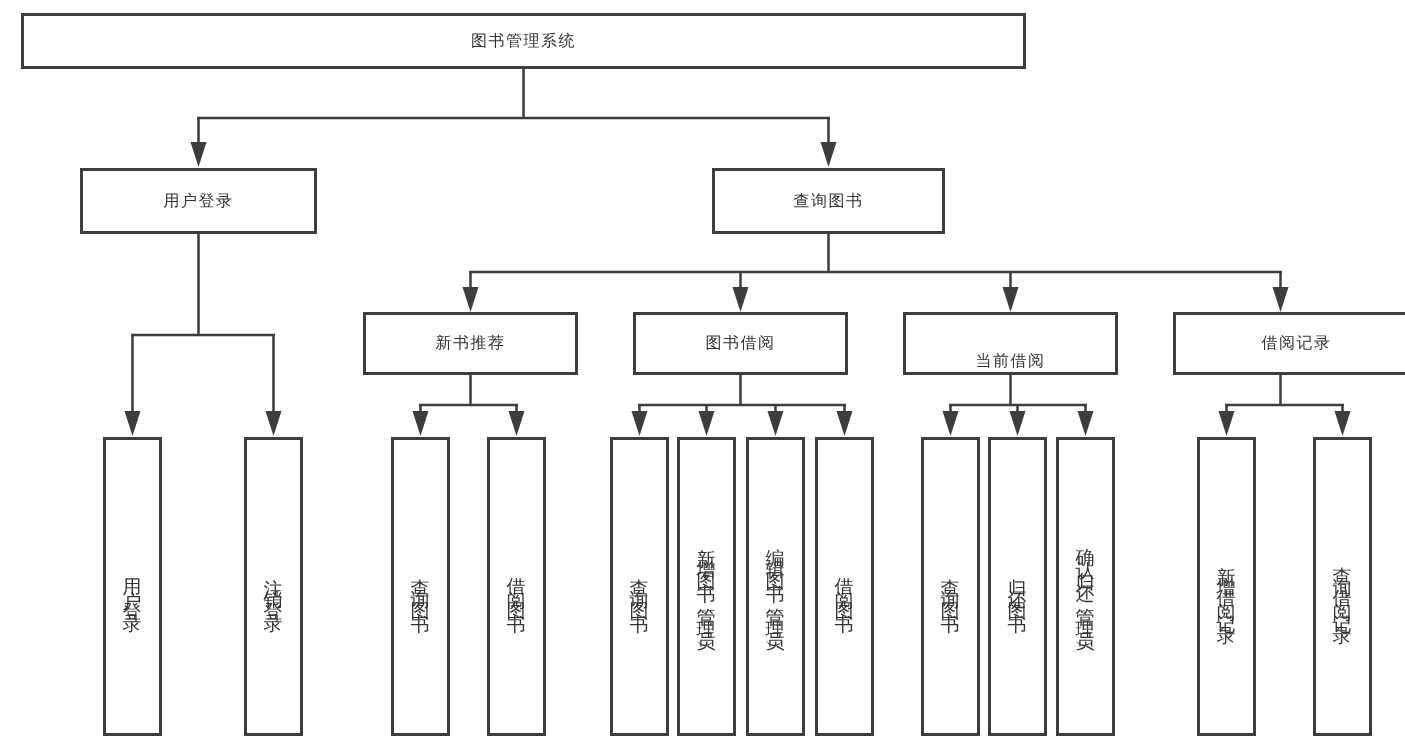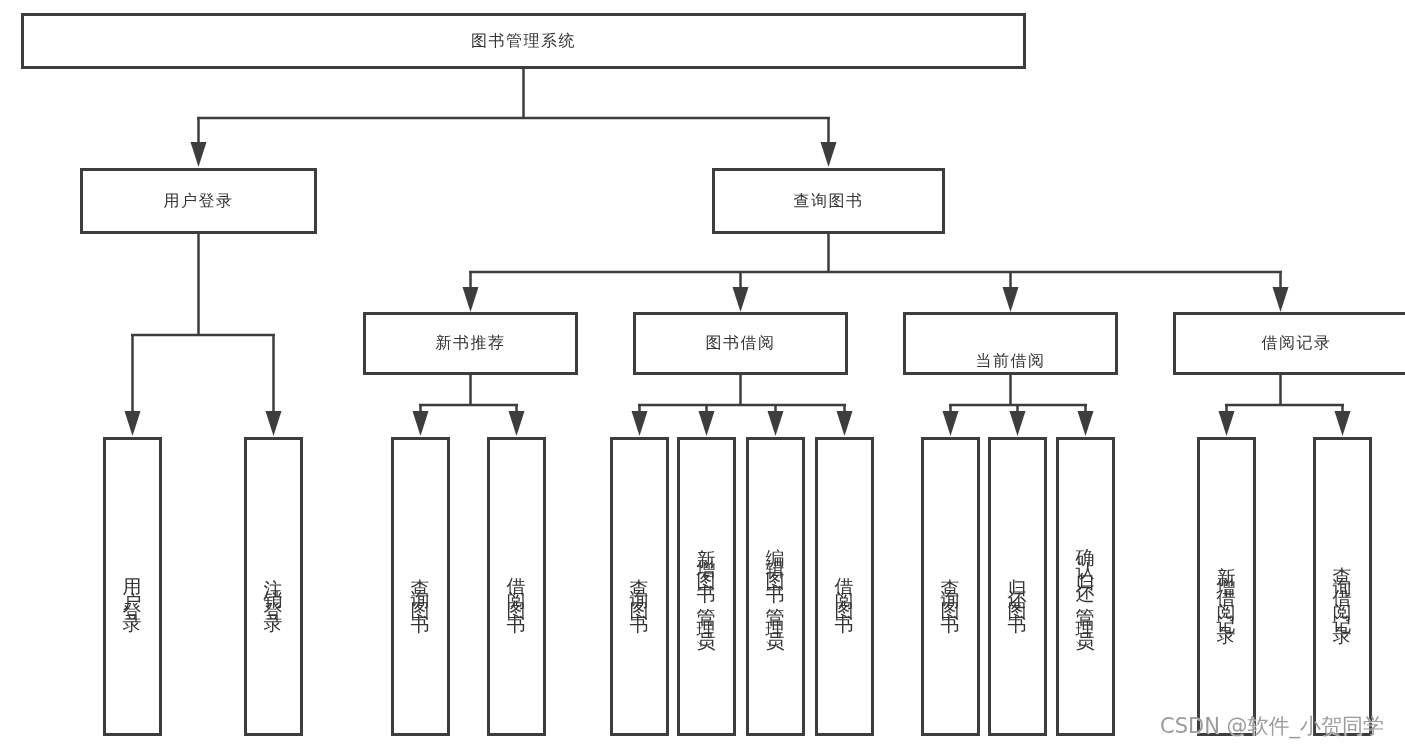--- a/index.html
+++ b/index.html
@@ -134,15 +134,14 @@
   <div class="node leaf" style="left:746px;top:437px;width:59px;height:299px;">编辑图书（管理员）</div>
   <div class="node leaf" style="left:815px;top:437px;width:59px;height:299px;">借阅图书</div>
 
   <div class="node leaf" style="left:921px;top:437px;width:59px;height:299px;">查询图书</div>
   <div class="node leaf" style="left:988px;top:437px;width:59px;height:299px;">归还图书</div>
   <div class="node leaf" style="left:1056px;top:437px;width:59px;height:299px;">确认归还（管理员）</div>
 
   <div class="node leaf" style="left:1197px;top:437px;width:59px;height:299px;">新增借阅记录</div>
   <div class="node leaf" style="left:1313px;top:437px;width:59px;height:299px;">查询借阅记录</div>
 
-  <div class="watermark">CSDN @软件_小贺同学</div>
 
 </div>
 
 </body></html>

